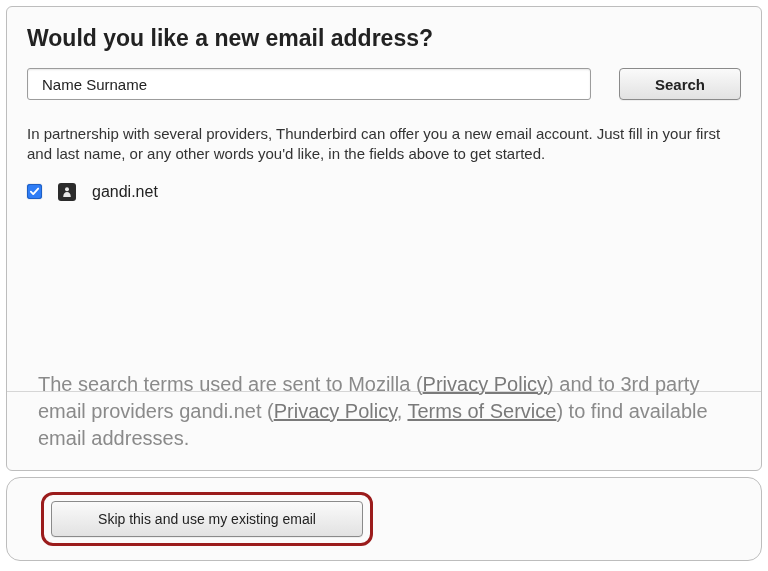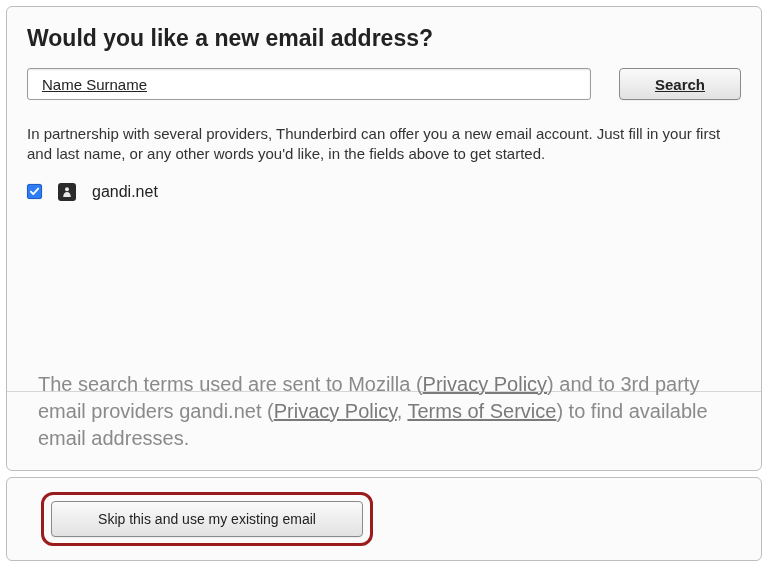--- a/index.html
+++ b/index.html
@@ -1,32 +1,32 @@
 <!DOCTYPE html>
 <html><head>
 <meta charset="utf-8">
 <style>
   html,body{margin:0;padding:0;width:768px;height:571px;background:#fff;font-family:"Lucida Grande","Segoe UI",Arial,sans-serif;font-size:14px;color:#222;}
   .window{box-sizing:border-box;width:768px;height:571px;padding:6px;}
   .panel-top{box-sizing:border-box;border:1px solid #bdbdbd;border-radius:6px;background:#fbfbfb;padding:18px 20px 14px 20px;height:465px;position:relative;}
   h1.title{margin:0 0 16px 0;font-size:23px;font-weight:bold;color:#222;}
-  .search-row{display:flex;gap:28px;align-items:center;text-decoration:underline;}
+  .search-row{display:flex;gap:28px;align-items:center;}
   .name-input{flex:1;height:32px;box-sizing:border-box;border:1px solid #9c9c9c;border-radius:3px;padding:0 14px;font-size:15px;color:#222;background:#fff;box-shadow:inset 0 1px 2px rgba(0,0,0,.1);}
   .btn{height:32px;box-sizing:border-box;font-size:15px;color:#222;border:1px solid #8a8a8a;border-radius:4px;background:linear-gradient(#fafafa,#e2e2e2);cursor:pointer;padding:0 16px;box-shadow:0 1px 0 rgba(0,0,0,.05);}
   .btn.search{width:122px;font-weight:bold;}
   .desc{margin-top:24px;font-size:15px;line-height:1.35;color:#333;}
   .provider-row{margin-top:18px;display:flex;align-items:center;gap:16px;font-size:16px;}
   .mac-checkbox{width:15px;height:15px;border-radius:3px;background:#2f7df6;display:inline-flex;align-items:center;justify-content:center;box-shadow:inset 0 0 0 1px #1e5fc4, 0 0 0 1px rgba(0,0,0,.05);}
   .mac-checkbox svg{width:11px;height:11px;}
   .gandi-logo{width:18px;height:18px;border-radius:3px;background:#2b2b2b;display:inline-flex;align-items:center;justify-content:center;}
   .gandi-logo svg{width:12px;height:12px;}
   .divider{position:absolute;left:0;right:0;bottom:78px;border-top:1px solid #d6d6d6;}
   .legal{position:absolute;left:31px;right:20px;bottom:18px;font-size:20px;color:#8a8a8a;line-height:1.35;}
   .legal a{color:#7a7a7a;text-decoration:underline;}
-  .panel-bottom{box-sizing:border-box;border:1px solid #bdbdbd;border-radius:6px;background:#fbfbfb;margin-top:6px;height:84px;display:flex;align-items:center;padding:0 16px 0 44px;gap:26px;}
+  .panel-bottom{box-sizing:border-box;border:1px solid #bdbdbd;border-radius:14px;background:#fbfbfb;margin-top:6px;height:84px;display:flex;align-items:center;padding:0 16px 0 44px;gap:26px;}
   .btn.wide{height:36px;font-size:14px;}
   .btn.skip{width:312px;}
   .btn.later{width:312px;}
   .highlight-ring{position:relative;display:inline-block;}
   .highlight-ring::before{content:"";position:absolute;left:-10px;right:-10px;top:-9px;bottom:-9px;border:3px solid #9b1c1c;border-radius:12px;pointer-events:none;}
   a.fake-link{cursor:pointer;}
 </style>
 </head>
 <body>
 

